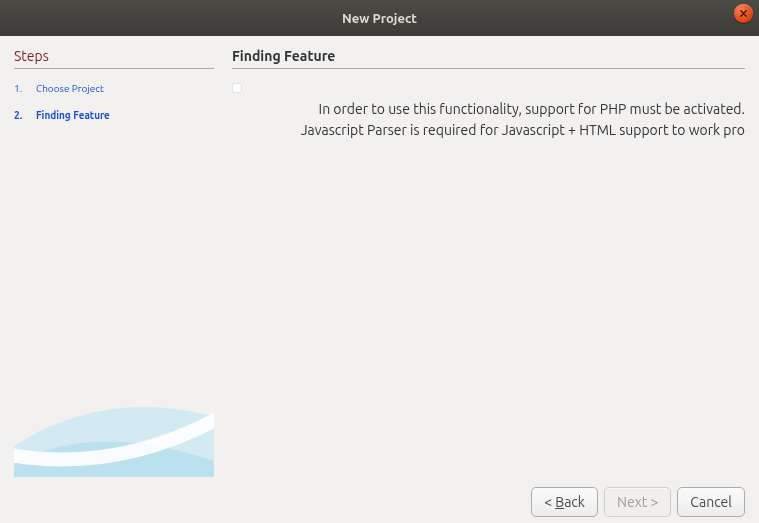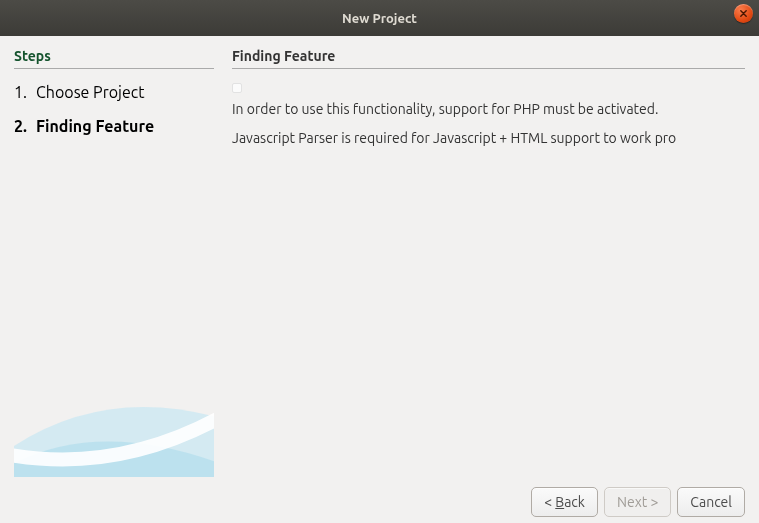--- a/index.html
+++ b/index.html
@@ -46,39 +46,39 @@
       gap: 18px;
     }
     .sidebar {
       width: 200px;
       flex-shrink: 0;
       position: relative;
       overflow: hidden;
     }
     .sidebar-inner { position: relative; z-index: 2; }
     .steps-header {
-      font-weight: bold;
-      font-size: 14px;
-      color: #14532d;
+      font-weight: normal;
+      font-size: 14px;
+      color: #7f1d1d;
       padding-bottom: 4px;
     }
     .hr {
       border: none;
       border-top: 1px solid #aaa;
       margin-bottom: 10px;
     }
     .steps-list {
       list-style: none;
       counter-reset: step;
     }
     .steps-list li {
       counter-increment: step;
-      font-size: 16px;
+      font-size: 10px;
       padding: 2px 0;
-      color: #000000;
+      color: #1d4ed8;
       display: flex;
       margin-top: 12px;
     }
     .steps-list li::before {
       content: counter(step) ".";
       width: 22px;
       flex-shrink: 0;
     }
     .steps-list li.current { font-weight: bold; }
     .steps-list li.current::before { font-weight: bold; }
@@ -95,37 +95,37 @@
       flex: 1;
       display: flex;
       flex-direction: column;
     }
     .main-header {
       font-weight: bold;
       font-size: 14px;
       color: #333;
       padding-bottom: 4px;
     }
-    .msg-area { padding-top: 4px; }
+    .msg-area { padding-top: 4px; text-align: right; }
     .checkbox-stub {
       width: 10px;
       height: 10px;
       background: #fbfbfb;
       border: 1px solid #e2e2e2;
       border-radius: 2px;
       margin-bottom: 6px;
     }
     .msg {
       font-size: 14px;
       color: #333;
       line-height: 1.5;
       white-space: nowrap;
       overflow: hidden;
     }
-    .msg + .msg { margin-top: 8px; }
+    .msg + .msg { margin-top: 0; }
     .action-row {
       margin-top: 24px;
       display: flex;
       gap: 8px;
     }
     .btn {
       font-family: inherit;
       font-size: 14px;
       color: #4c4c4c;
       background: linear-gradient(to bottom, #fafafa, #ededed);

